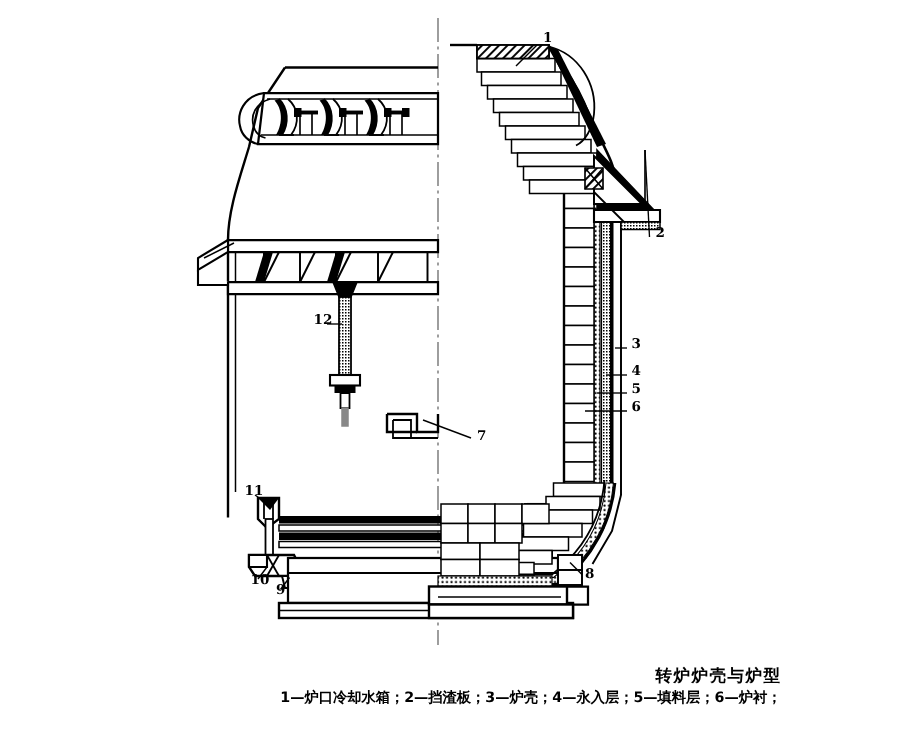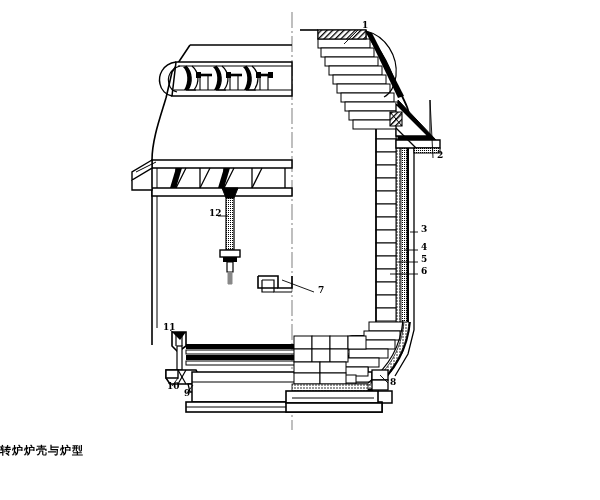--- a/index.html
+++ b/index.html
@@ -8,21 +8,21 @@
     background:#ffffff;
     font-family:"DejaVu Sans","Liberation Sans",sans-serif;
     overflow:hidden;
     position:relative;
   }
   #figure{
     position:absolute;left:0;top:0;width:600px;height:440px;
   }
   #caption{
     position:absolute;left:0;top:440px;width:521px;height:60px;
-    text-align:left;
+    text-align:right;
     color:#000;
   }
   .cap-title{
     font-size:11px;font-weight:bold;letter-spacing:1px;
     margin-top:4px;line-height:14px;
   }
   .cap-line{
     font-size:9.5px;font-weight:bold;line-height:15px;letter-spacing:0px;
   }
   svg{display:block;}
@@ -357,13 +357,14 @@
         <text x="184" y="396" class="lbl">9</text>
         <text x="167" y="389" class="lbl">10</text>
         <text x="163" y="330" class="lbl">11</text>
         <text x="209" y="216" class="lbl">12</text>
       </g>
 </svg>
 </div>
 
 <div id="caption">
   <div class="cap-title">转炉炉壳与炉型</div>
+  <div class="cap-line">1—炉口冷却水箱；2—挡渣板；3—炉壳；4—永入层；5—填料层；6—炉衬；</div>
 </div>
 
 </body></html>

